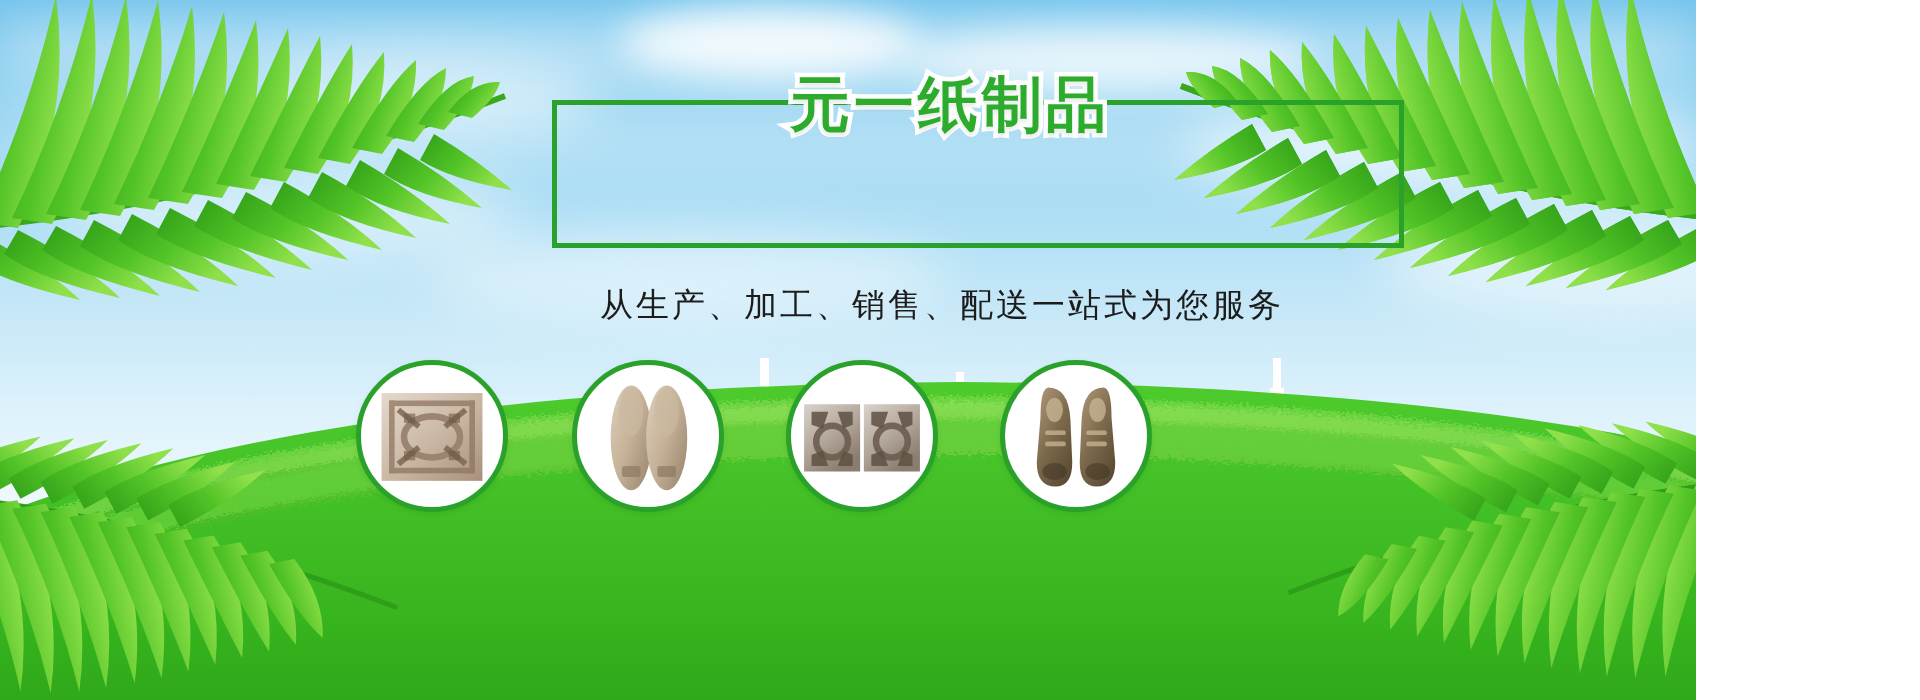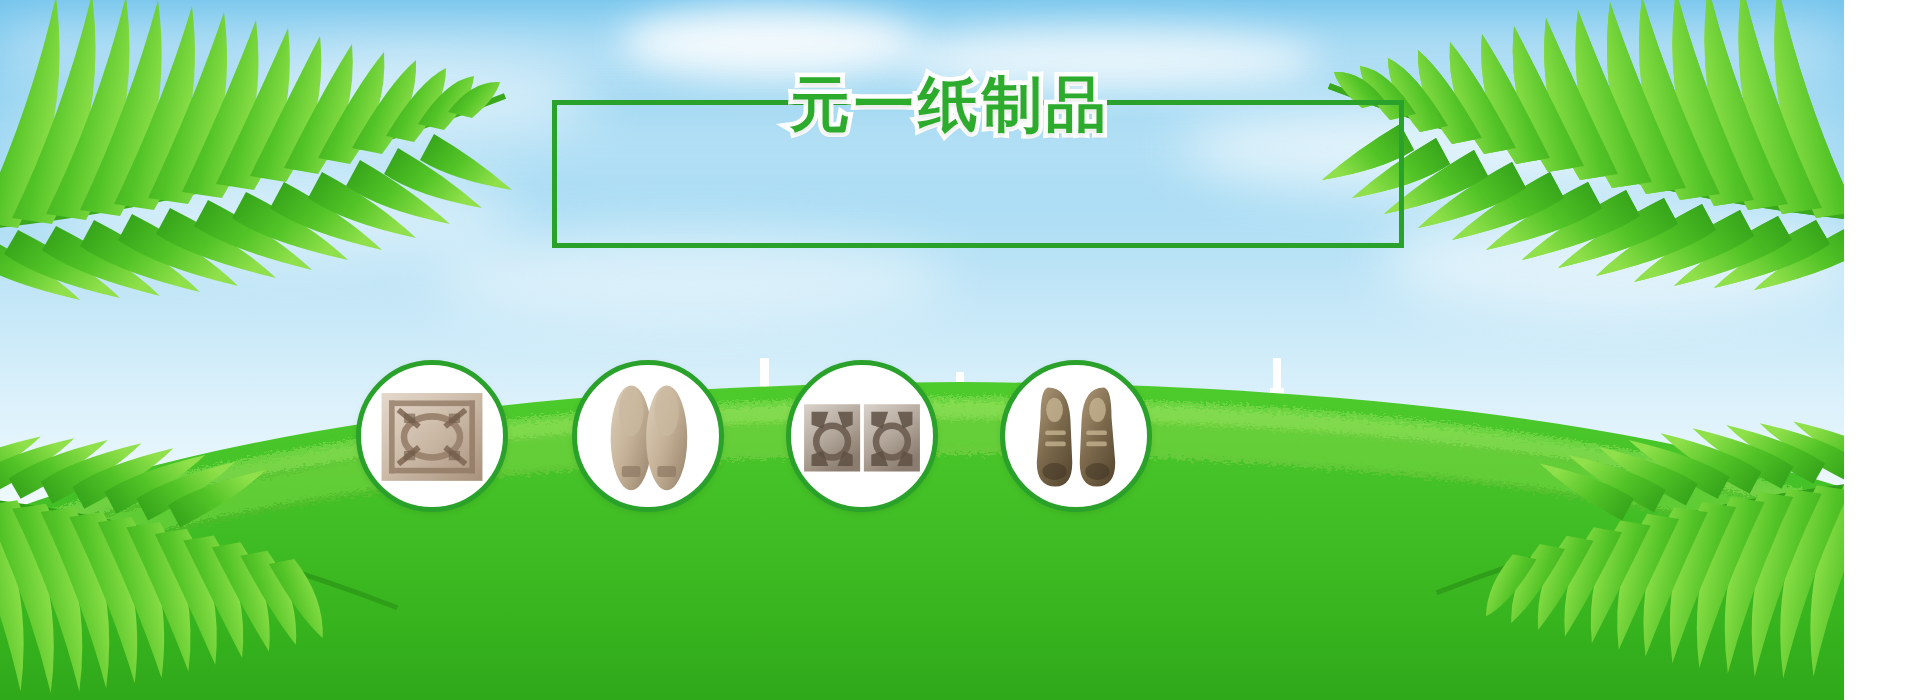--- a/index.html
+++ b/index.html
@@ -5,21 +5,21 @@
   html, body {
     margin: 0; padding: 0;
     background: #ffffff;
   }
   body {
     font-family: "Liberation Sans", "DejaVu Sans", sans-serif;
   }
 
   .banner {
     position: relative;
-    width: 1844px;
+    width: 1696px;
     height: 700px;
     overflow: hidden;
     background: linear-gradient(to bottom,
         #6fc2ec 0%,
         #8ed0f0 14%,
         #a9dcf4 28%,
         #c2e6f7 42%,
         #d9f0fb 56%,
         #eaf7fd 68%,
         #f7fcfe 78%,
@@ -436,20 +436,21 @@
         <path d="M324 212 Q384 244 422 280 Q344 262 310 238 Z"></path>
       </g>
     </svg>
   </div>
 
   <div class="headline-box"></div>
 
   <div class="title-line1">元一纸制品</div>
 
 
+  <div class="subtitle">从生产、加工、销售、配送一站式为您服务</div>
 
   <div class="products">
 
     <div class="product p1">
       <svg class="shot" viewBox="0 0 152 152">
         <defs>
           <linearGradient id="pulpA" x1="0" y1="0" x2="1" y2="1">
             <stop offset="0%" stop-color="#e5d9cc"></stop>
             <stop offset="50%" stop-color="#cbb9a6"></stop>
             <stop offset="100%" stop-color="#a8917c"></stop>

